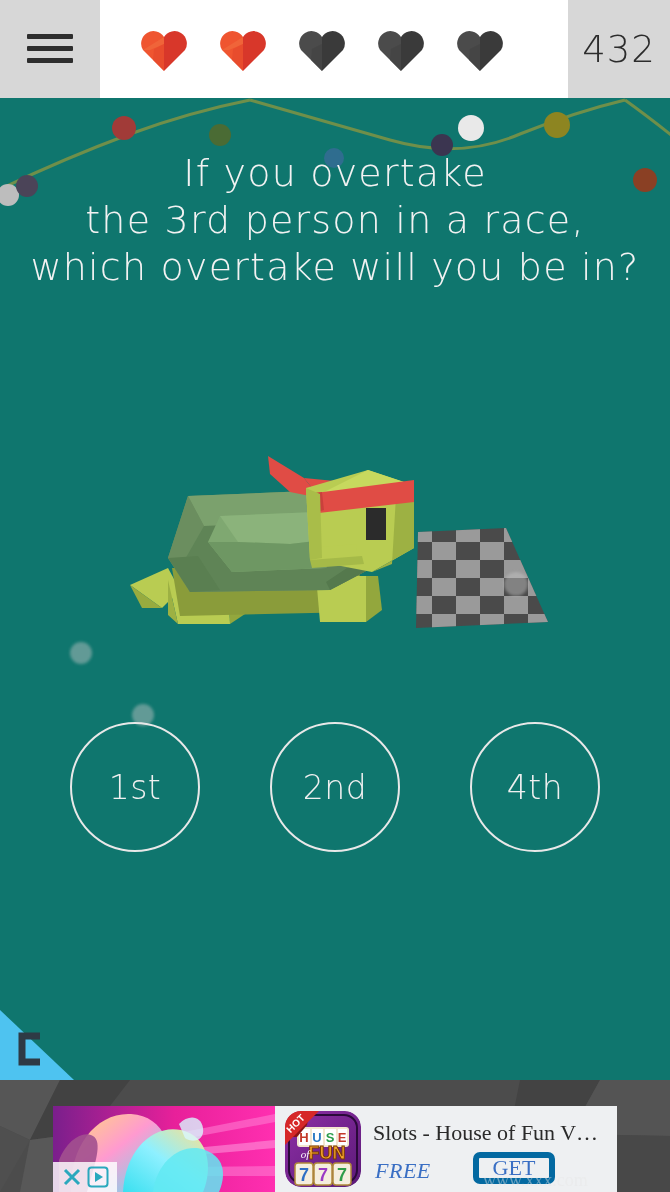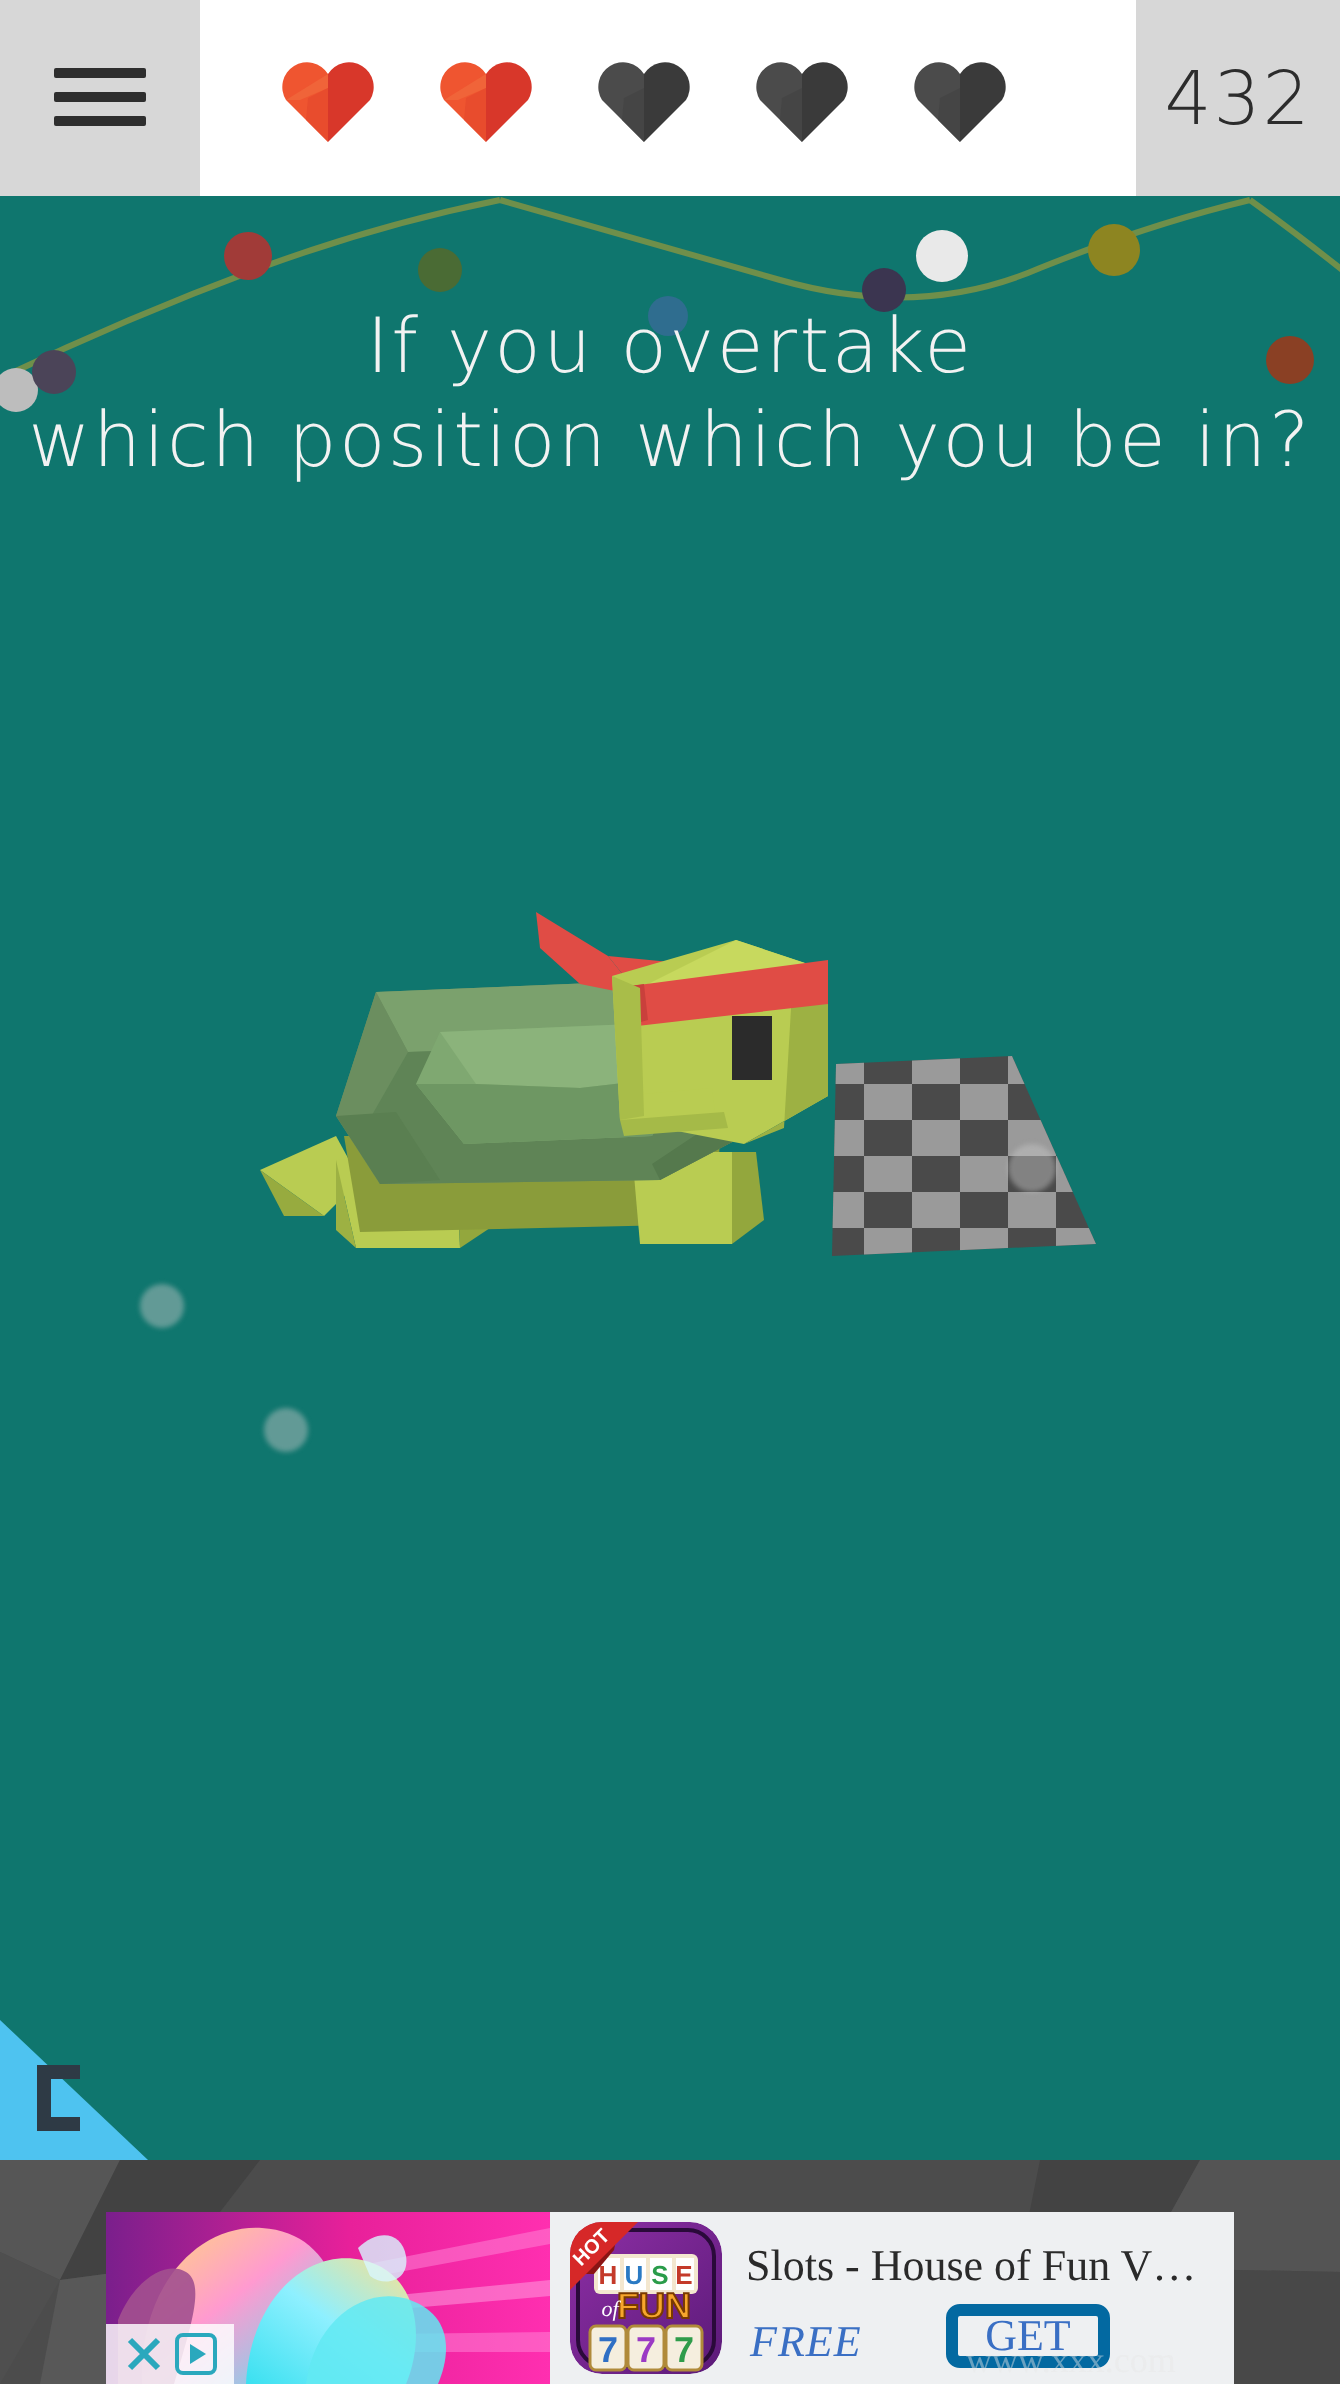--- a/index.html
+++ b/index.html
@@ -336,21 +336,22 @@
       <circle cx="334" cy="60" r="10" fill="#2f6d8f"></circle>
       <circle cx="442" cy="47" r="11" fill="#3b3550"></circle>
       <circle cx="471" cy="30" r="13" fill="#e9e9e9"></circle>
       <circle cx="557" cy="27" r="13" fill="#8d8521"></circle>
       <circle cx="645" cy="82" r="12" fill="#8a4024"></circle>
     </svg>
   </div>
 
   <div class="question">
     <span class="q-line">If you overtake</span>
-    <span class="q-line">which position which you be in?</span>
+    <span class="q-line">the 3rd person in a race,</span>
+    <span class="q-line">which overtake will you be in?</span>
   </div>
 
   <div class="illustration">
 
     <div class="turtle">
       <svg width="300" height="200" viewBox="0 0 300 200">
 
         <polygon points="10,145 48,128 60,150 42,168" fill="#b9cc52"></polygon>
         <polygon points="10,145 42,168 22,168" fill="#97ab3f"></polygon>
 
@@ -426,20 +427,25 @@
         </g>
       </svg>
     </div>
 
     <div class="particle" style="left:504px; top:142px; width:24px; height:24px;"></div>
   </div>
 
   <div class="particle" style="left:70px; top:642px; width:22px; height:22px;"></div>
   <div class="particle" style="left:132px; top:704px; width:22px; height:22px;"></div>
 
+  <div class="answers">
+    <div class="answer a0">1st</div>
+    <div class="answer a1">2nd</div>
+    <div class="answer a2">4th</div>
+  </div>
 
   <div class="rec-badge">
     <svg width="74" height="70" viewBox="0 0 74 70">
       <polygon points="0,0 74,70 0,70" fill="#4ec3f0"></polygon>
       <path d="M40 26 L22 26 L22 52 L40 52" fill="none" stroke="#2e3a45" stroke-width="7"></path>
     </svg>
   </div>
 
   <div class="ad-area">
     <svg class="ad-poly" width="670" height="112" viewBox="0 0 670 112">

